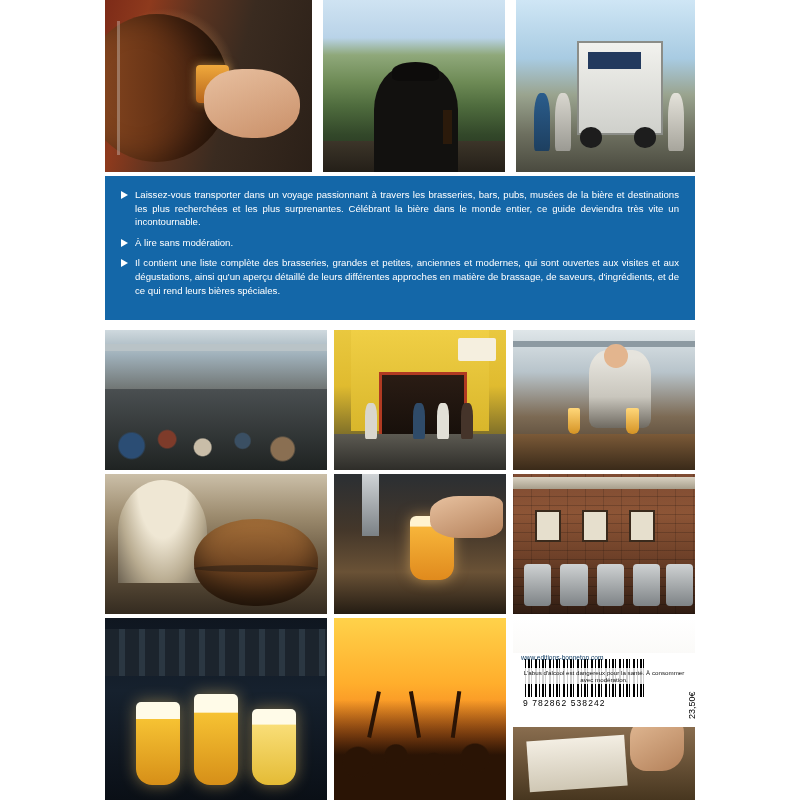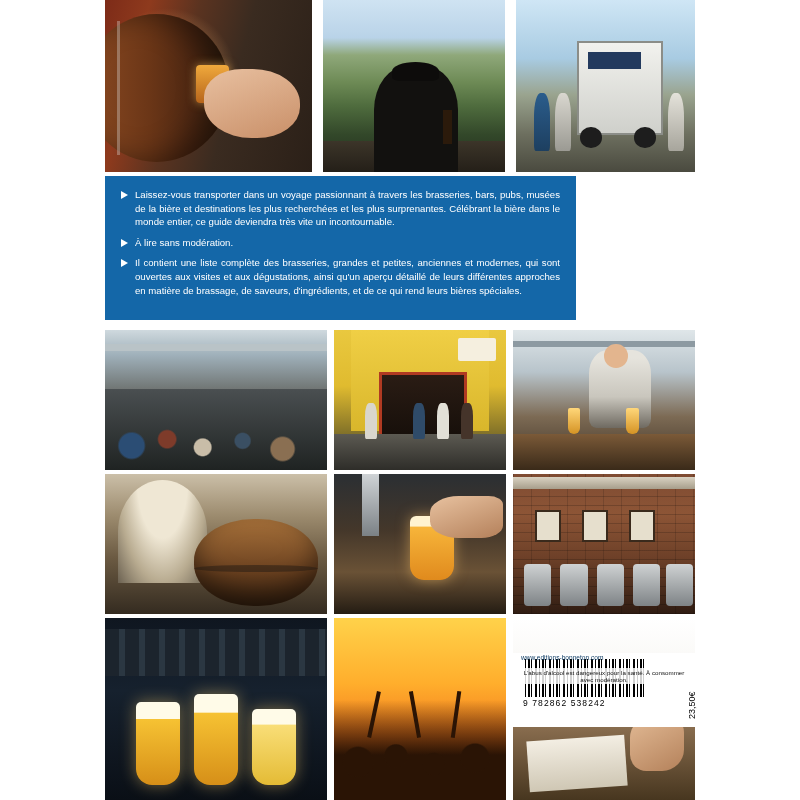--- a/index.html
+++ b/index.html
@@ -106,21 +106,21 @@
     position: absolute; bottom: 12%; width: 9%; height: 34%;
     border-radius: 40% 40% 10% 10%;
   }
   .p-top3 .person.a { left: 10%; background: linear-gradient(180deg,#2b5d8c,#1d3f60); }
   .p-top3 .person.b { left: 22%; background: linear-gradient(180deg,#d9d7cf,#9b9a93); }
   .p-top3 .person.c { right: 6%; background: linear-gradient(180deg,#e4e2da,#a7a59c); }
 
   
   .blue-panel {
     position: absolute;
-    left: 105px; top: 176px; width: 471px; height: 144px;
+    left: 105px; top: 176px; width: 590px; height: 144px;
     background: #1467a8;
     color: #ffffff;
     padding: 12px 16px 4px 16px;
     box-sizing: border-box;
   }
   .blue-panel p {
     margin: 0 0 7px 0;
     font-size: 9.6px;
     line-height: 1.42;
     text-align: justify;

